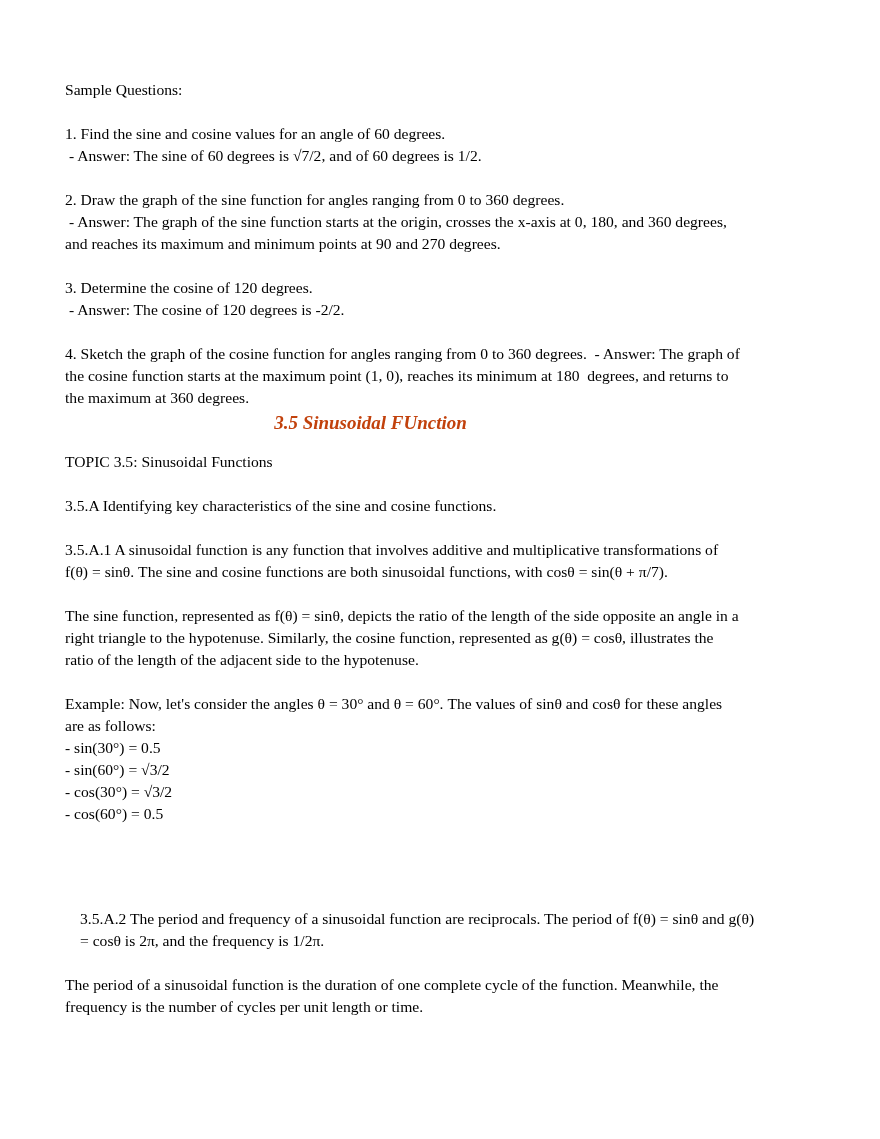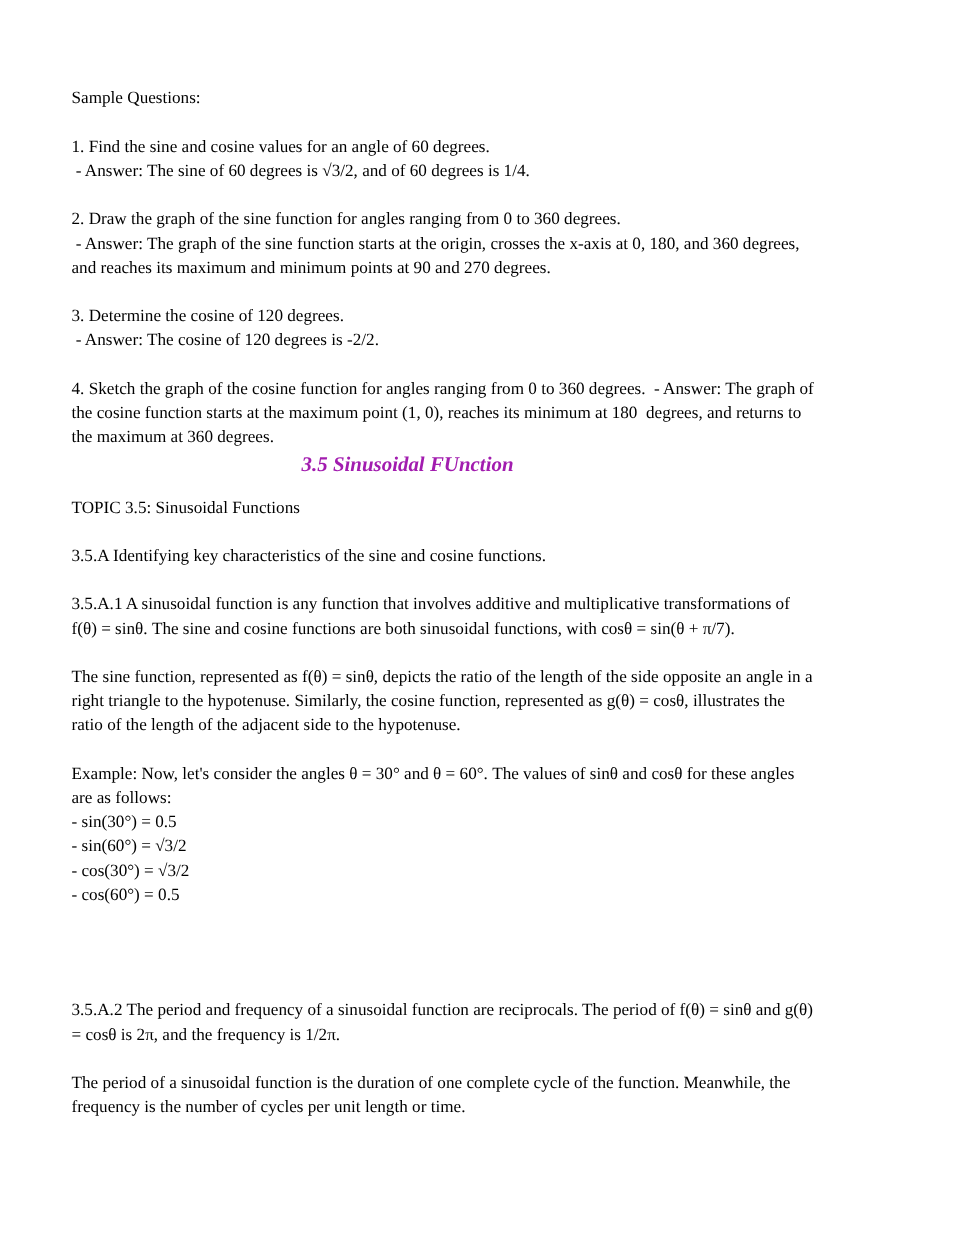--- a/index.html
+++ b/index.html
@@ -31,37 +31,38 @@
     margin-top: 0;
   }
   .section-heading {
     margin: 1px 0 0 0;
     font-size: 19px;
     line-height: 26px;
     font-weight: bold;
     font-style: italic;
     text-align: center;
     white-space: pre;
-    color: #a21caf;
+    color: #c2410c;
   }
   .page p.topic {
     margin-top: 15px;
   }
   .page p.gap-large {
     margin-top: 83px;
+    margin-left: 15px;
   }
 </style>
 </head>
 <body>
 
 <div class="page">
   <p class="first">Sample Questions:</p>
 
   <p>1. Find the sine and cosine values for an angle of 60 degrees.
- - Answer: The sine of 60 degrees is √3/2, and of 60 degrees is 1/4.</p>
+ - Answer: The sine of 60 degrees is √7/2, and of 60 degrees is 1/2.</p>
   <p>2. Draw the graph of the sine function for angles ranging from 0 to 360 degrees.
  - Answer: The graph of the sine function starts at the origin, crosses the x-axis at 0, 180, and 360 degrees,
 and reaches its maximum and minimum points at 90 and 270 degrees.</p>
   <p>3. Determine the cosine of 120 degrees.
  - Answer: The cosine of 120 degrees is -2/2.</p>
   <p>4. Sketch the graph of the cosine function for angles ranging from 0 to 360 degrees.  - Answer: The graph of
 the cosine function starts at the maximum point (1, 0), reaches its minimum at 180  degrees, and returns to
 the maximum at 360 degrees.</p>
 
   <h1 class="section-heading">3.5 Sinusoidal FUnction</h1>

